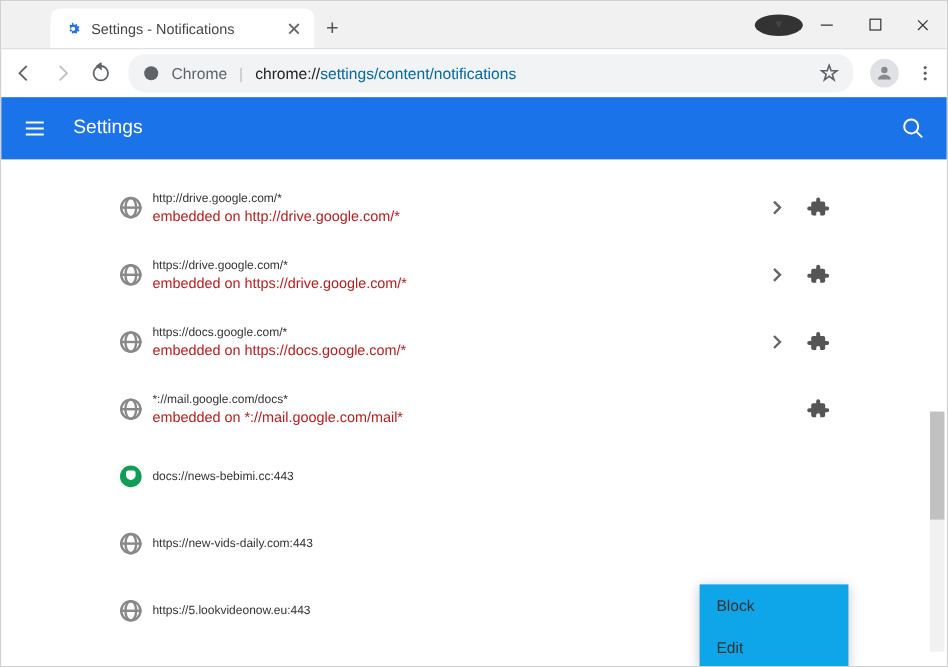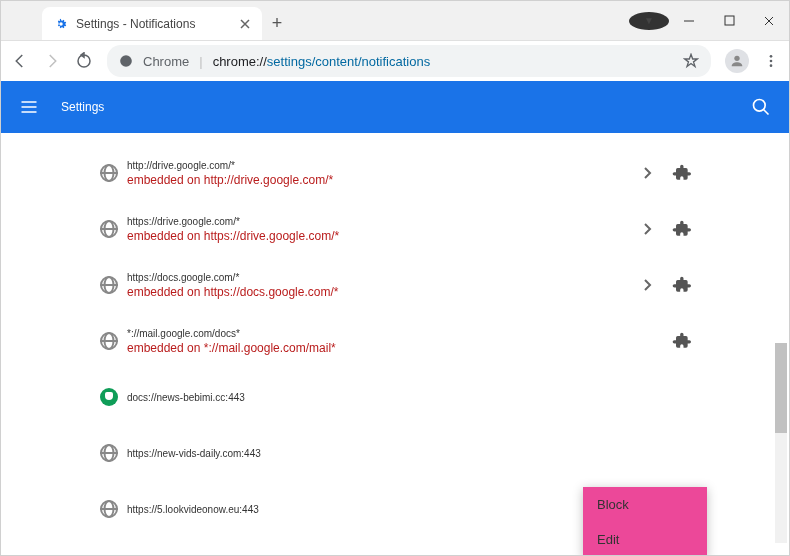--- a/index.html
+++ b/index.html
@@ -19,41 +19,41 @@
 .nav-btn { color: #5f6368; display: flex; align-items: center; }
 .nav-btn.disabled { color: #c0c0c0; }
 .omnibox { flex: 1; height: 28px; background: #f1f3f4; border-radius: 14px; display: flex; align-items: center; padding: 16px 12px; gap: 10px; color: #5f6368; font-size: 13px; }
 .omnibox .url-secure { color: #5f6368; }
 .omnibox .url-host { color: #202124; }
 .omnibox .url-path { color: #0369a1; }
 .omnibox .star { margin-left: auto; }
 .avatar { width: 24px; height: 24px; border-radius: 50%; background: #dfe1e5; display: flex; align-items: center; justify-content: center;}
 
 .settings-header { height: 52px; background: #1a73e8; color: #fff; display: flex; align-items: center; padding: 0 18px; gap: 22px; }
-.settings-header .title { font-size: 12px; }
+.settings-header .title { font-size: 16px; }
 .settings-header .search { margin-left: auto; }
 
 .content { position: relative; height: calc(556px - 40px - 40px - 52px); overflow: hidden; background: #fff; }
 .scroll-area { position: absolute; inset: 0; overflow-y: auto; }
 .list { margin: 0 auto; width: 620px; padding-top: 12px; }
 .row { display: flex; align-items: center; padding: 10px 6px; min-height: 56px; }
 .row .icon { width: 36px; display: flex; justify-content: center; color: #777; }
 .row .info { flex: 1; }
 .row .site { font-size: 10px; color: #333; }
 .row .embed { font-size: 12px; color: #b91c1c; margin-top: 2px; }
 .row .chev { width: 30px; color: #666; display:flex; justify-content:center; }
 .row .ext { width: 36px; display: flex; justify-content: center; color: #555; }
 .row .more { width: 28px; display:flex; justify-content:center; color:#666; }
 .globe { width: 18px; height: 18px; border: 2px solid #888; border-radius: 50%; position: relative; }
 .globe::before { content:''; position:absolute; left:50%; top:-2px; bottom:-2px; width:7px; border:2px solid #888; border-radius:50%; transform:translateX(-50%);}
 .globe::after { content:''; position:absolute; top:50%; left:-2px; right:-2px; height:2px; background:#888; transform:translateY(-50%);}
 .bell-dot { width: 18px; height: 18px; border-radius: 50%; background: #0f9d58; position: relative; }
 .bell-dot::after { content:''; position:absolute; left:5px; top:4px; width:8px; height:8px; background:#fff; border-radius:2px 2px 4px 4px; }
 
-.ctx-menu { position: absolute; right: 82px; top: 354px; width: 124px; background: #ec4899; box-shadow: 0 2px 10px rgba(0,0,0,0.25); font-size: 13px; color: #333; z-index: 10; }
+.ctx-menu { position: absolute; right: 82px; top: 354px; width: 124px; background: #0ea5e9; box-shadow: 0 2px 10px rgba(0,0,0,0.25); font-size: 13px; color: #333; z-index: 10; }
 .ctx-item { padding: 10px 14px; }
 
 .scroll-track { position: absolute; right: 2px; top: 210px; width: 12px; height: 200px; background: #f1f1f1; }
 .scroll-thumb { width: 12px; height: 90px; background: #c1c1c1; }
 
 svg { display: block; }
 </style>
 </head>
 <body>
 

